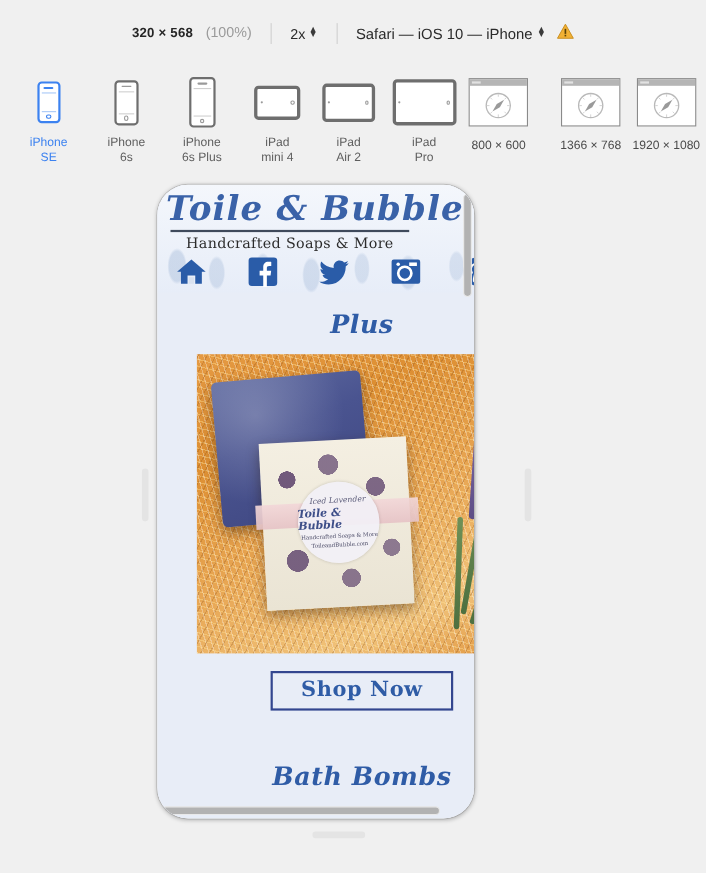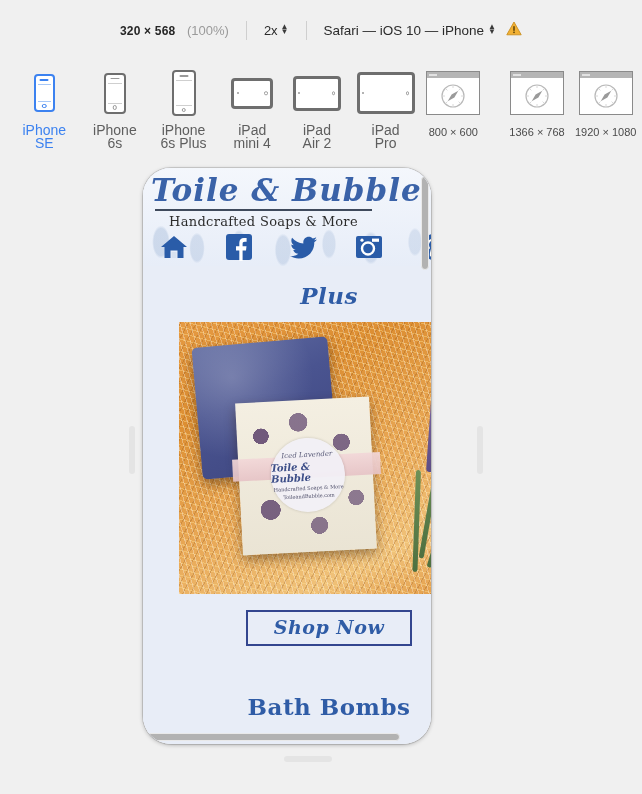--- a/index.html
+++ b/index.html
@@ -91,21 +91,21 @@
     cursor: default;
   }
   .device .glyph {
     height: 54px;
     display: flex;
     align-items: center;
     justify-content: center;
   }
   .device .dlabel {
     margin-top: 4px;
-    font-size: 14px;
+    font-size: 11px;
     line-height: 13px;
     text-align: center;
     color: #5e5e5e;
     white-space: pre-line;
   }
   .device.selected .dlabel { color: #3c82f0; }
 
   
   .phone {
     box-sizing: border-box;
@@ -410,29 +410,29 @@
   .shop-btn-wrap {
     display: flex;
     justify-content: center;
     padding: 16px 0 0 0;
   }
   .shop-btn {
     border: 2px solid #33468f;
     background: transparent;
     color: #2f5ca6;
     font-family: "DejaVu Serif", serif;
-    font-style: italic;
     font-weight: bold;
     font-size: 19px;
     padding: 4px 26px 6px 26px;
     letter-spacing: .5px;
     cursor: pointer;
   }
   .section-title-2 {
     font-family: "DejaVu Serif", serif;
+    font-style: italic;
     font-weight: bold;
     font-size: 23px;
     color: #2f5ca6;
     text-align: center;
     padding-top: 47px;
     letter-spacing: .5px;
   }
 
   
   .vscroll {

